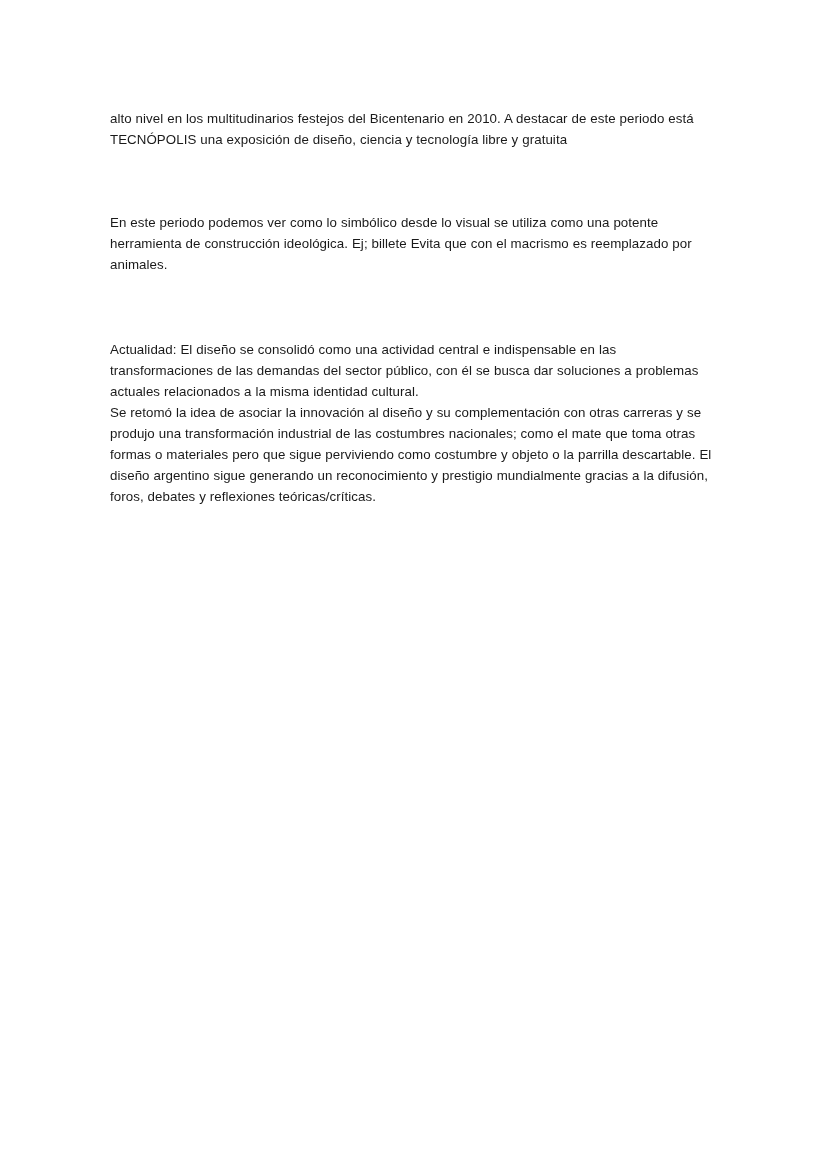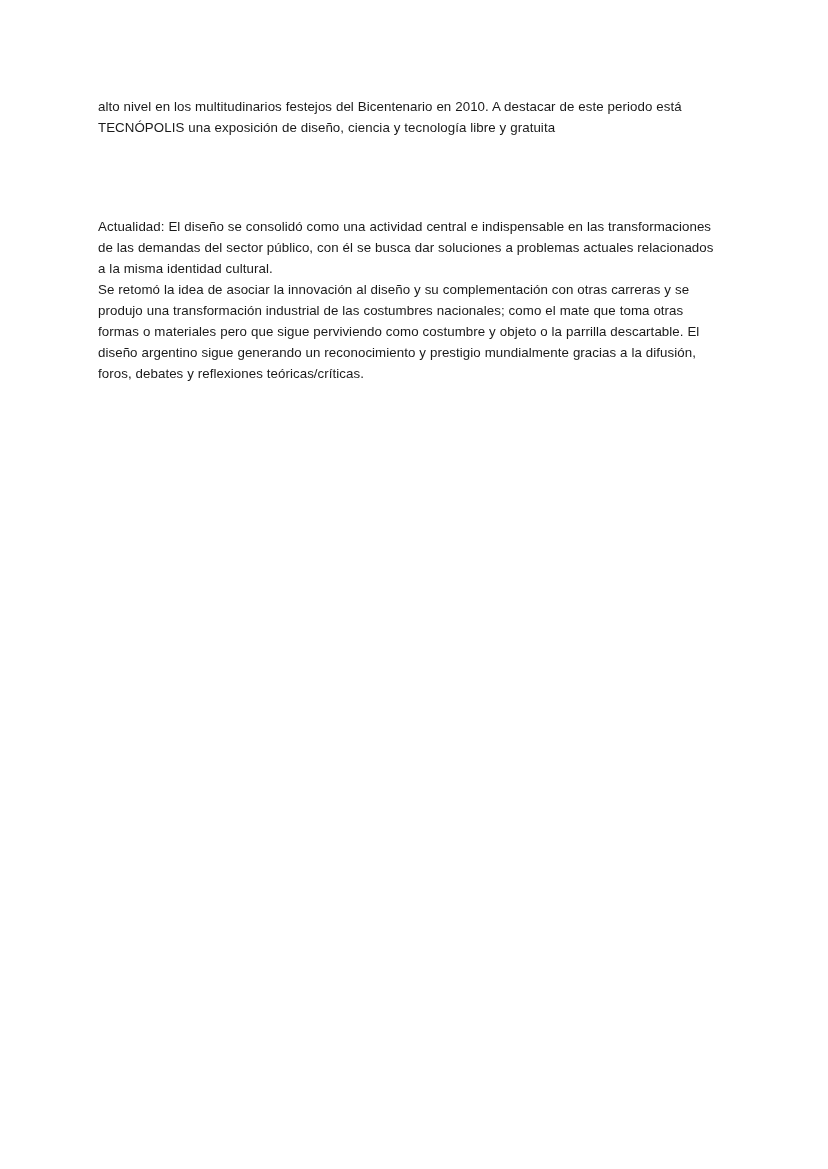--- a/index.html
+++ b/index.html
@@ -19,41 +19,42 @@
     position: absolute;
     left: 98px;
     top: 96px;
     width: 626px;
   }
   .para {
     font-size: 13.3px;
     line-height: 21px;
     color: #1a1a1a;
     text-align: left;
-    margin: 0;
+    margin: 12px;
     letter-spacing: 0.005em;
     word-spacing: 0.01em;
     white-space: pre-wrap;
   }
   .gap-para { height: 19px; }
   .gap-section { height: 40px; }
 </style>
 </head>
 <body>
 
 <div class="page">
   <div class="doc-body">
 
     <p class="para">alto nivel en los multitudinarios festejos del Bicentenario en 2010. A destacar de este periodo está TECNÓPOLIS una exposición de diseño, ciencia y tecnología libre y gratuita</p>
 
     <div class="gap-para"></div>
 
 
     <div class="gap-para"></div>
 
+    <p class="para">En este periodo podemos ver como lo simbólico desde lo visual se utiliza como una potente herramienta de construcción ideológica. Ej; billete Evita que con el macrismo es reemplazado por animales.</p>
 
     <div class="gap-section"></div>
 
     <p class="para">Actualidad: El diseño se consolidó como una actividad central e indispensable en las transformaciones de las demandas del sector público, con él se busca dar soluciones a problemas actuales relacionados a la misma identidad cultural.
 Se retomó la idea de asociar la innovación al diseño y su complementación con otras carreras y se produjo una transformación industrial de las costumbres nacionales; como el mate que toma otras formas o materiales pero que sigue perviviendo como costumbre y objeto o la parrilla descartable. El diseño argentino sigue generando un reconocimiento y prestigio mundialmente gracias a la difusión, foros, debates y reflexiones teóricas/críticas.</p>
 
   </div>
 </div>
 
 </body></html>

